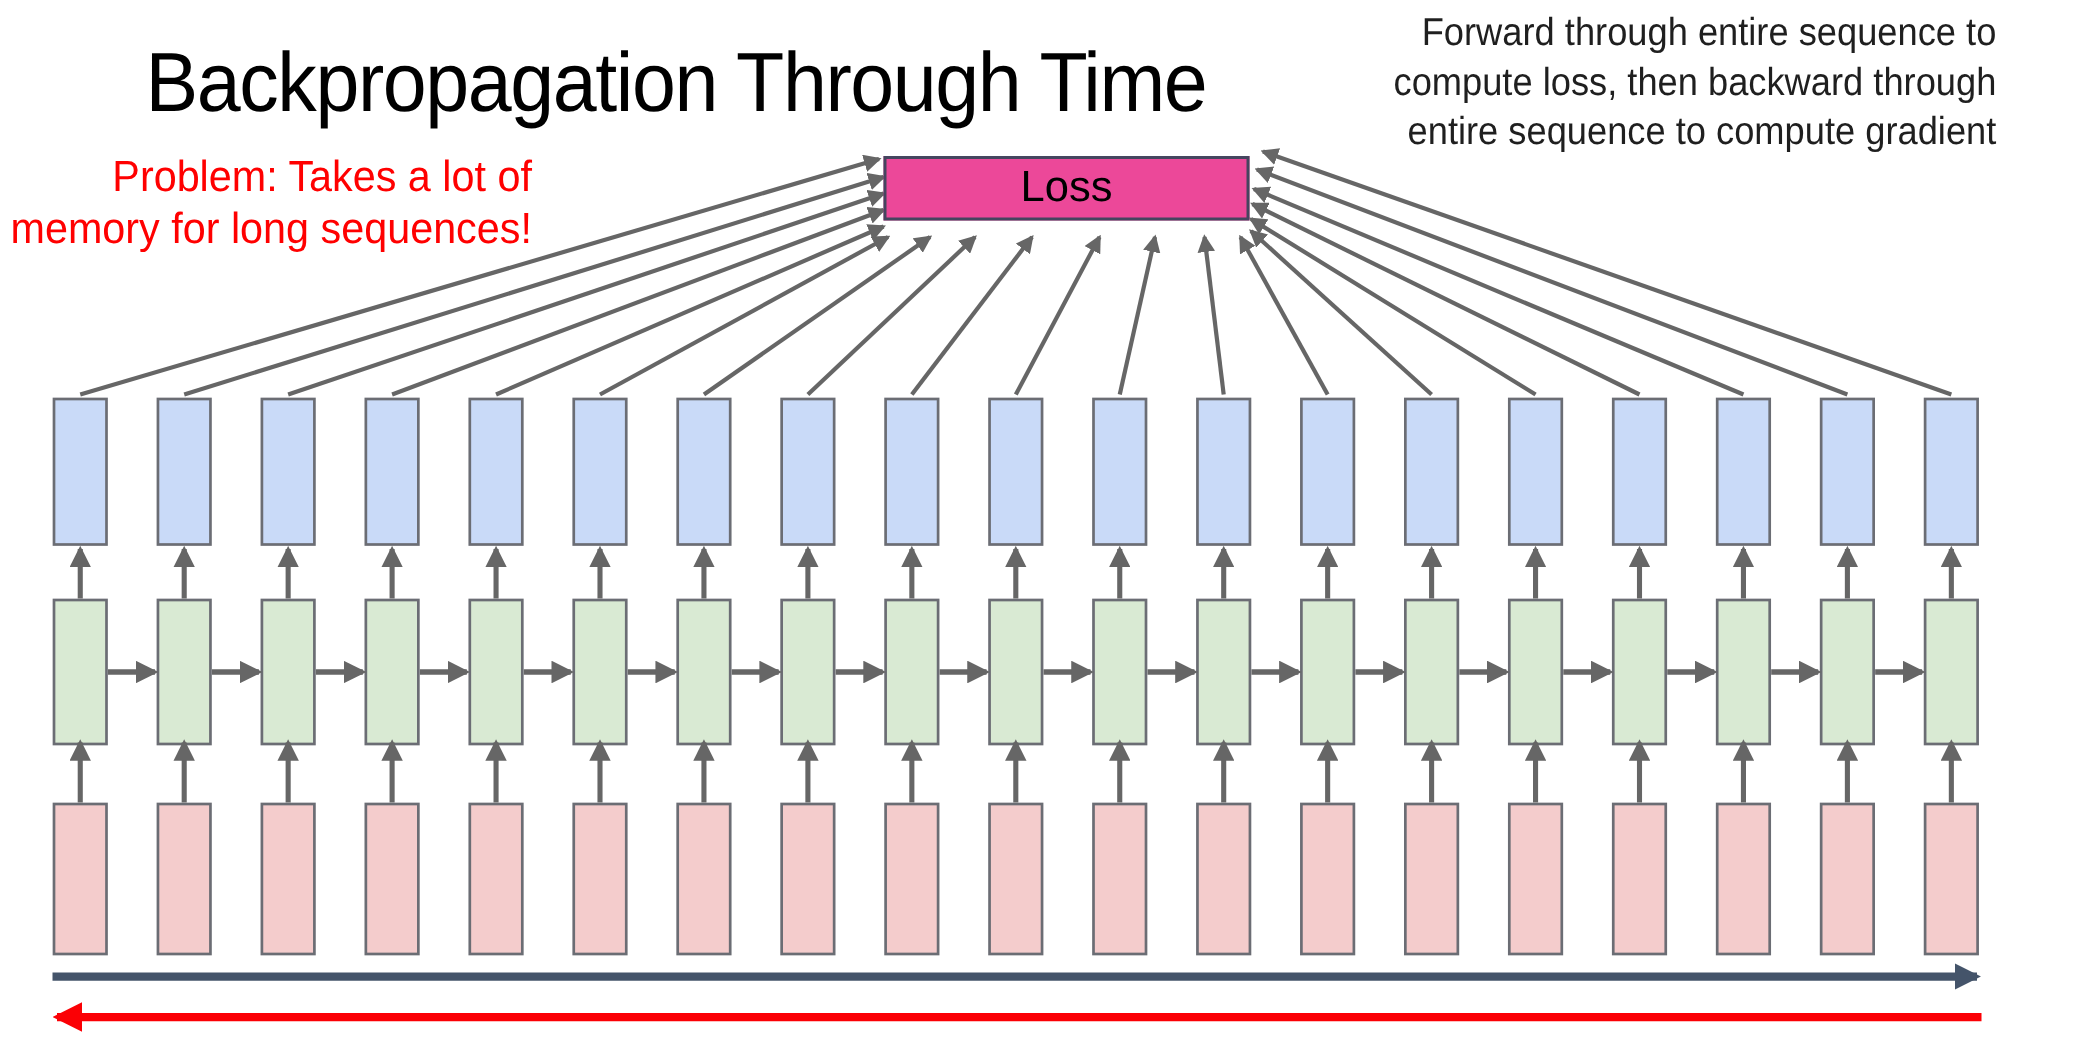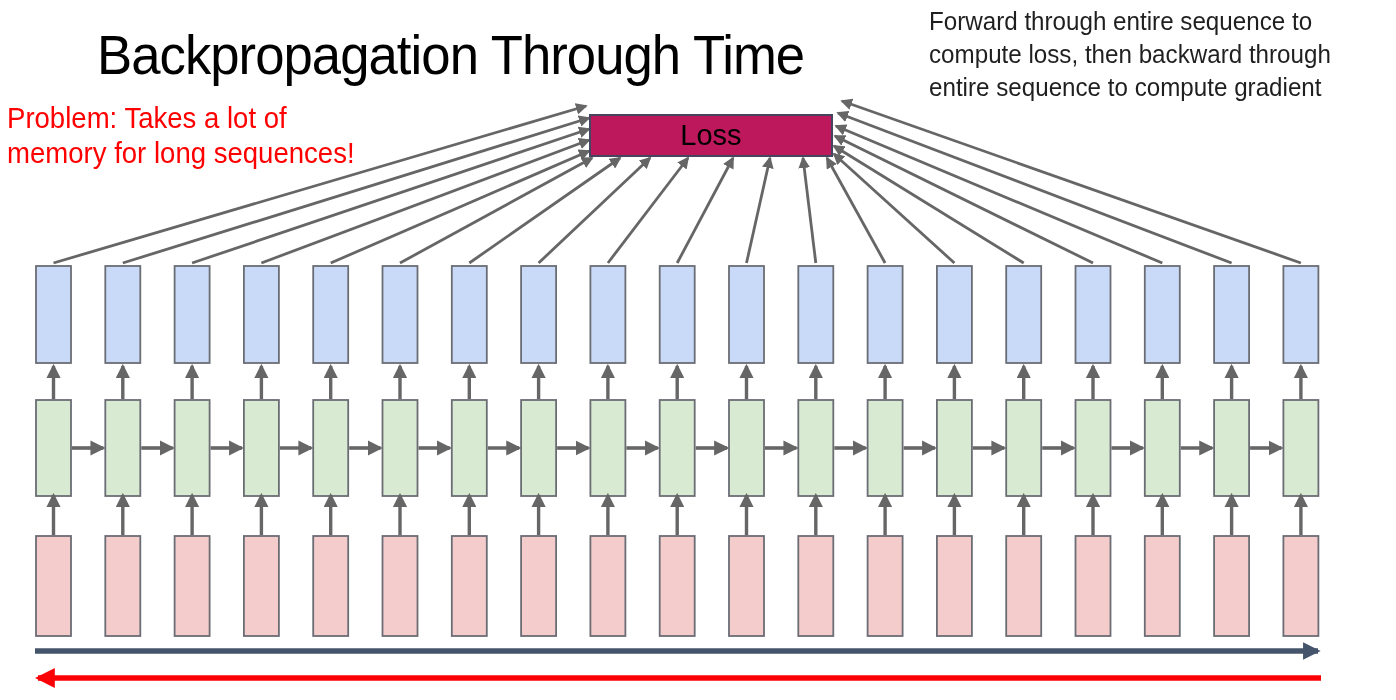--- a/index.html
+++ b/index.html
@@ -1,18 +1,19 @@
 <!DOCTYPE html>
 <html><head>
 <meta charset="utf-8">
 <style>
   html,body{margin:0;padding:0;background:#ffffff;}
   .slide{
     position:relative;width:1396px;height:700px;background:#ffffff;overflow:hidden;
     font-family:"Liberation Sans", sans-serif;
+    text-align:right;
   }
   .slide-title{
     position:absolute;left:97px;top:22px;margin:0;
     font-size:56px;font-weight:400;letter-spacing:-1px;white-space:nowrap;
     transform:scaleX(0.94);transform-origin:left top;color:#000000;
   }
   .problem-note{
     position:absolute;left:7px;top:101px;
     font-size:29px;line-height:35px;white-space:nowrap;
     transform:scaleX(0.95);transform-origin:left top;
@@ -188,17 +189,17 @@
     <div>Problem: Takes a lot of</div>
     <div>memory for long sequences!</div>
   </div>
 
   <div class="sequence-note" style="color: rgb(31, 31, 31);">
     <div>Forward through entire sequence to</div>
     <div>compute loss, then backward through</div>
     <div>entire sequence to compute gradient</div>
   </div>
 
-  <div class="loss-box" id="loss-box" style="left: 589px; top: 114px; width: 244px; height: 43px; background: #be185d; border: 2px solid rgb(69, 69, 95); color: rgb(0, 0, 0);">
+  <div class="loss-box" id="loss-box" style="left: 589px; top: 104px; width: 244px; height: 43px; background: #ec4899; border: 2px solid rgb(69, 69, 95); color: rgb(0, 0, 0);">
     <span>Loss</span>
   </div>
 
 </div>
 
 </body></html>

